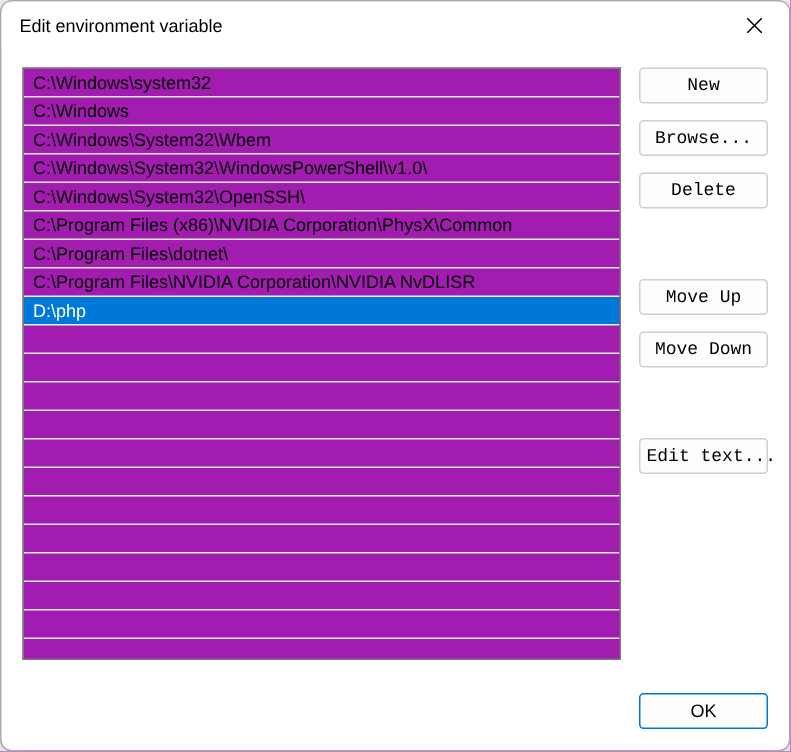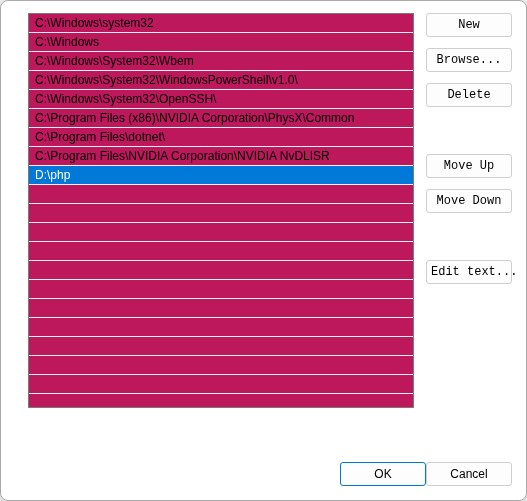--- a/index.html
+++ b/index.html
@@ -51,24 +51,23 @@
       padding: 12px 14px 14px 14px;
     }
     .main-row {
       flex: 1;
       display: flex;
       gap: 12px;
     }
     .listbox {
       flex: 1;
       border: 1px solid #7a7a7a;
-      background: #be185d;
+      background: #a21caf;
       overflow: hidden;
       height: 395px;
-      margin-left: 13px;
     }
     .list-inner {
       width: 100%;
     }
     .row {
       height: 19px;
       line-height: 19px;
       padding: 0 6px;
       font-size: 12px;
       color: #000;
@@ -110,20 +109,28 @@
       width: 86px;
     }
     .btn-default {
       border-color: #0078d7;
     }
   </style>
 </head>
 <body>
 
 <div class="dialog">
+  <div class="titlebar">
+    <div class="titlebar-title">Edit environment variable</div>
+    <div class="close-btn">
+      <svg viewBox="0 0 10 10">
+          <path d="M0 0 L10 10 M10 0 L0 10" stroke="#000" stroke-width="1" fill="none"></path>
+        </svg>
+    </div>
+  </div>
 
   <div class="content">
     <div class="main-row">
       <div class="listbox">
         <div class="list-inner">
           <div class="row">C:\Windows\system32</div>
           <div class="row">C:\Windows</div>
           <div class="row">C:\Windows\System32\Wbem</div>
           <div class="row">C:\Windows\System32\WindowsPowerShell\v1.0\</div>
           <div class="row">C:\Windows\System32\OpenSSH\</div>
@@ -150,16 +157,15 @@
         <button class="btn gap-sm">Browse...</button>
         <button class="btn gap-lg">Delete</button>
         <button class="btn gap-sm">Move Up</button>
         <button class="btn gap-lg">Move Down</button>
         <button class="btn">Edit text...</button>
       </div>
     </div>
 
     <div class="bottom-row">
       <button class="btn btn-default">OK</button>
-      <button class="btn">Cancel</button>
     </div>
   </div>
 </div>
 
 </body></html>

